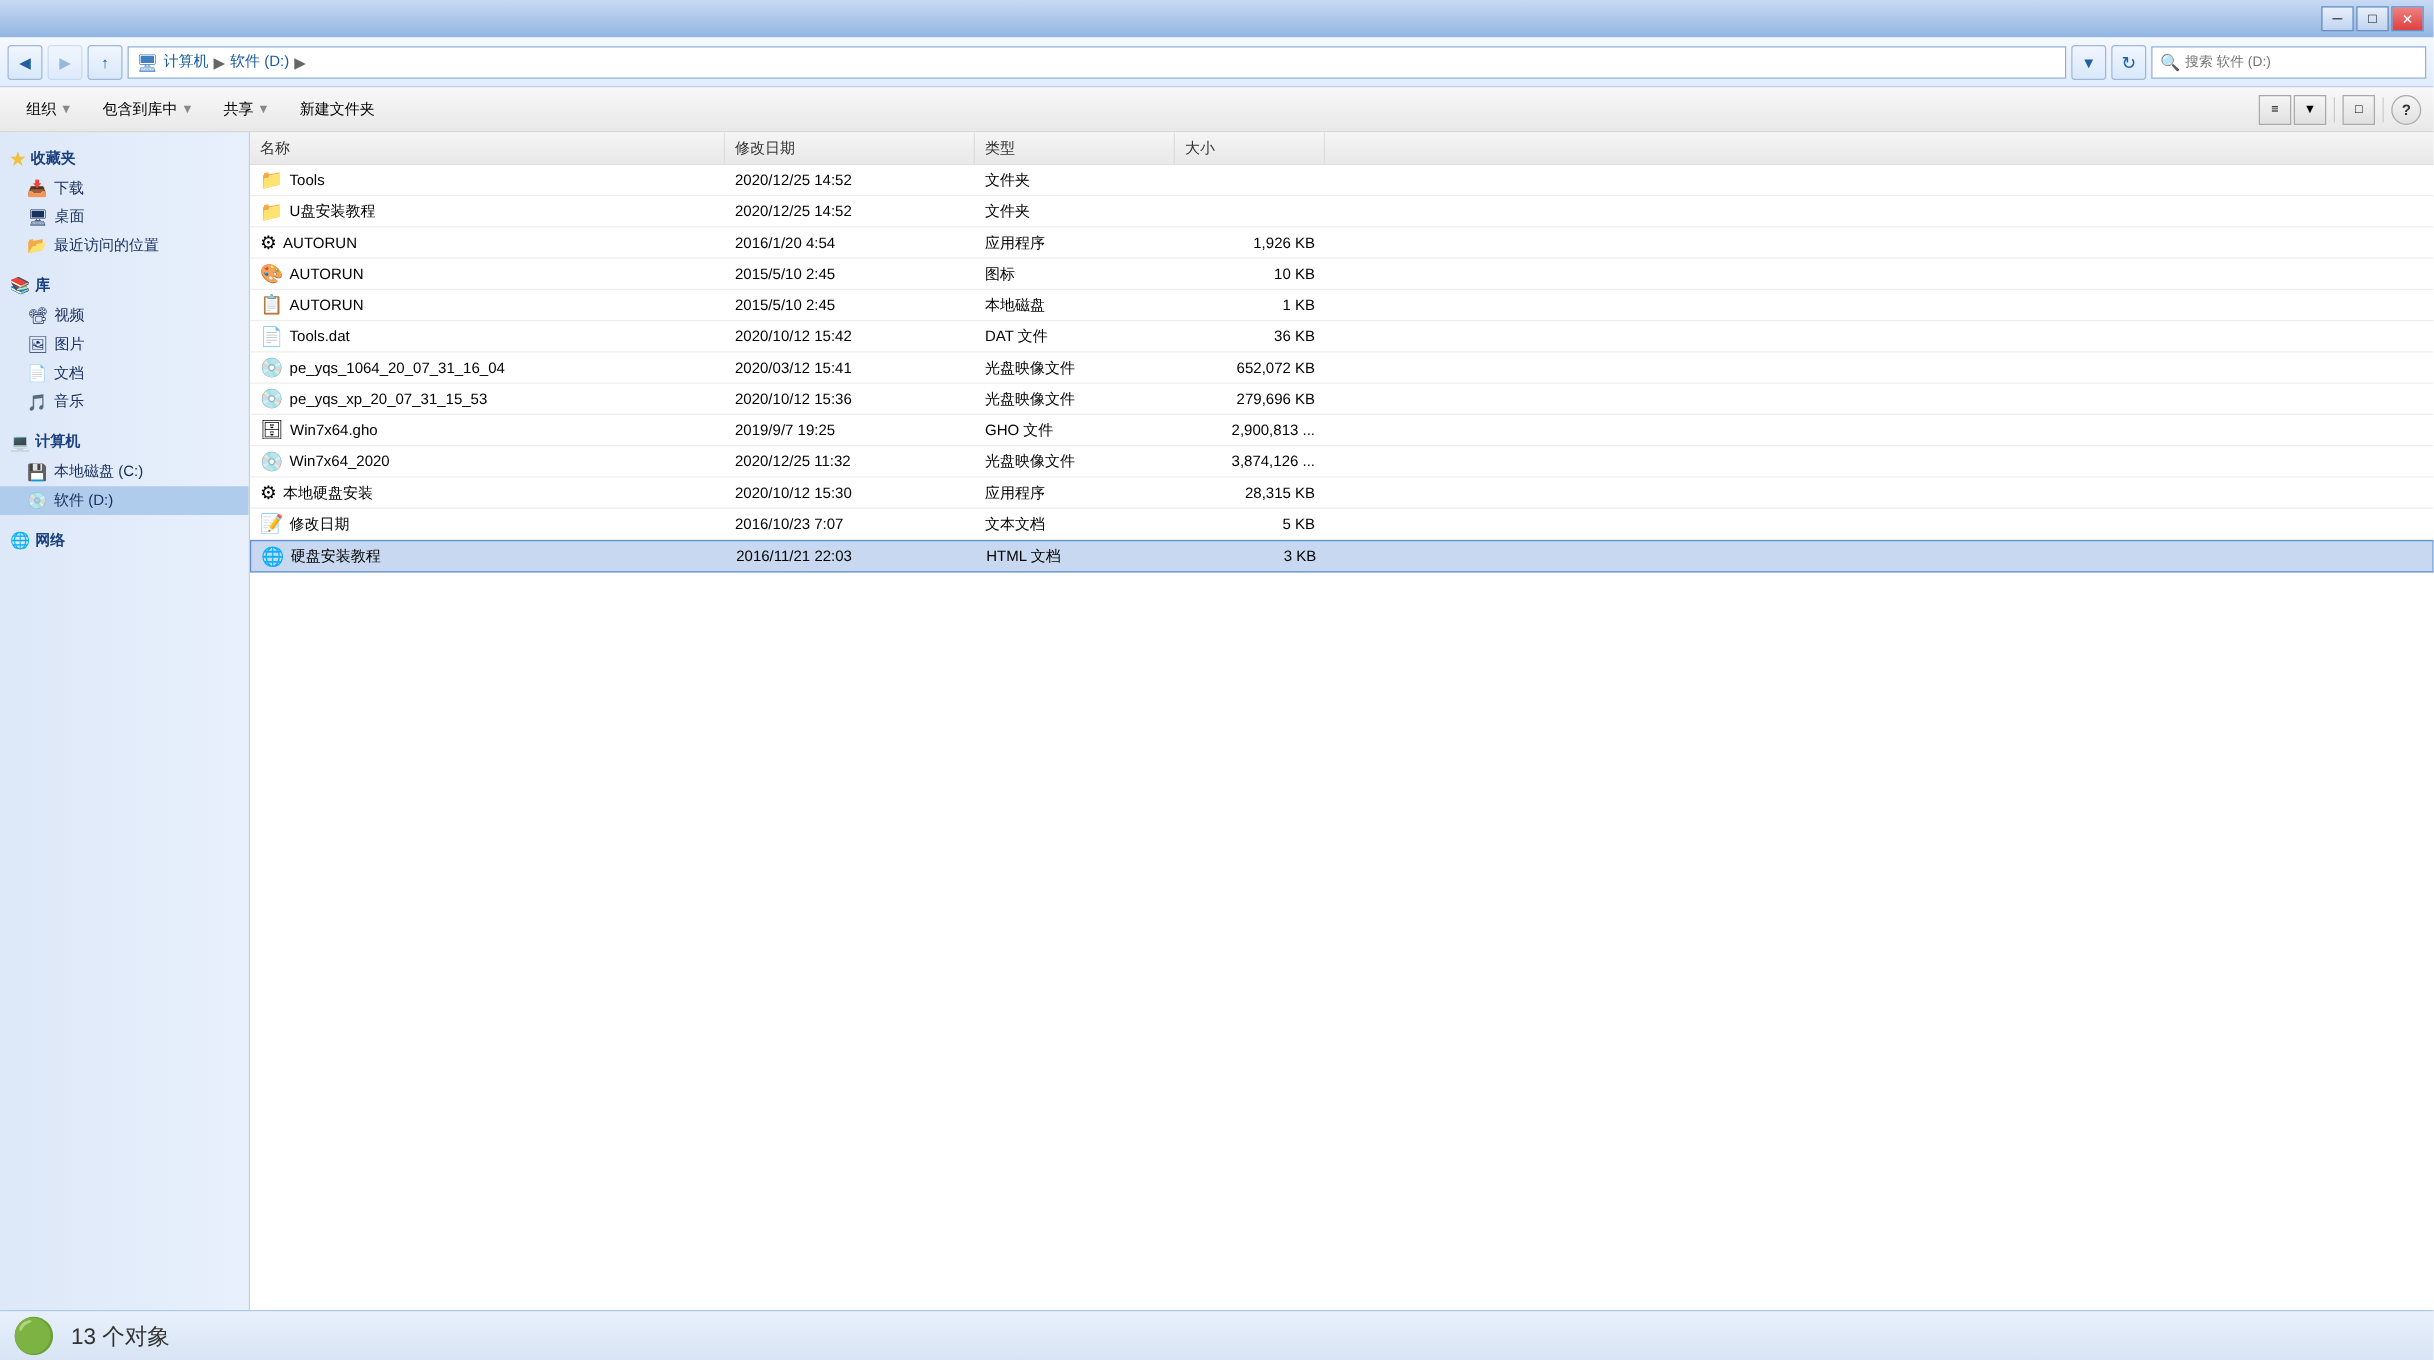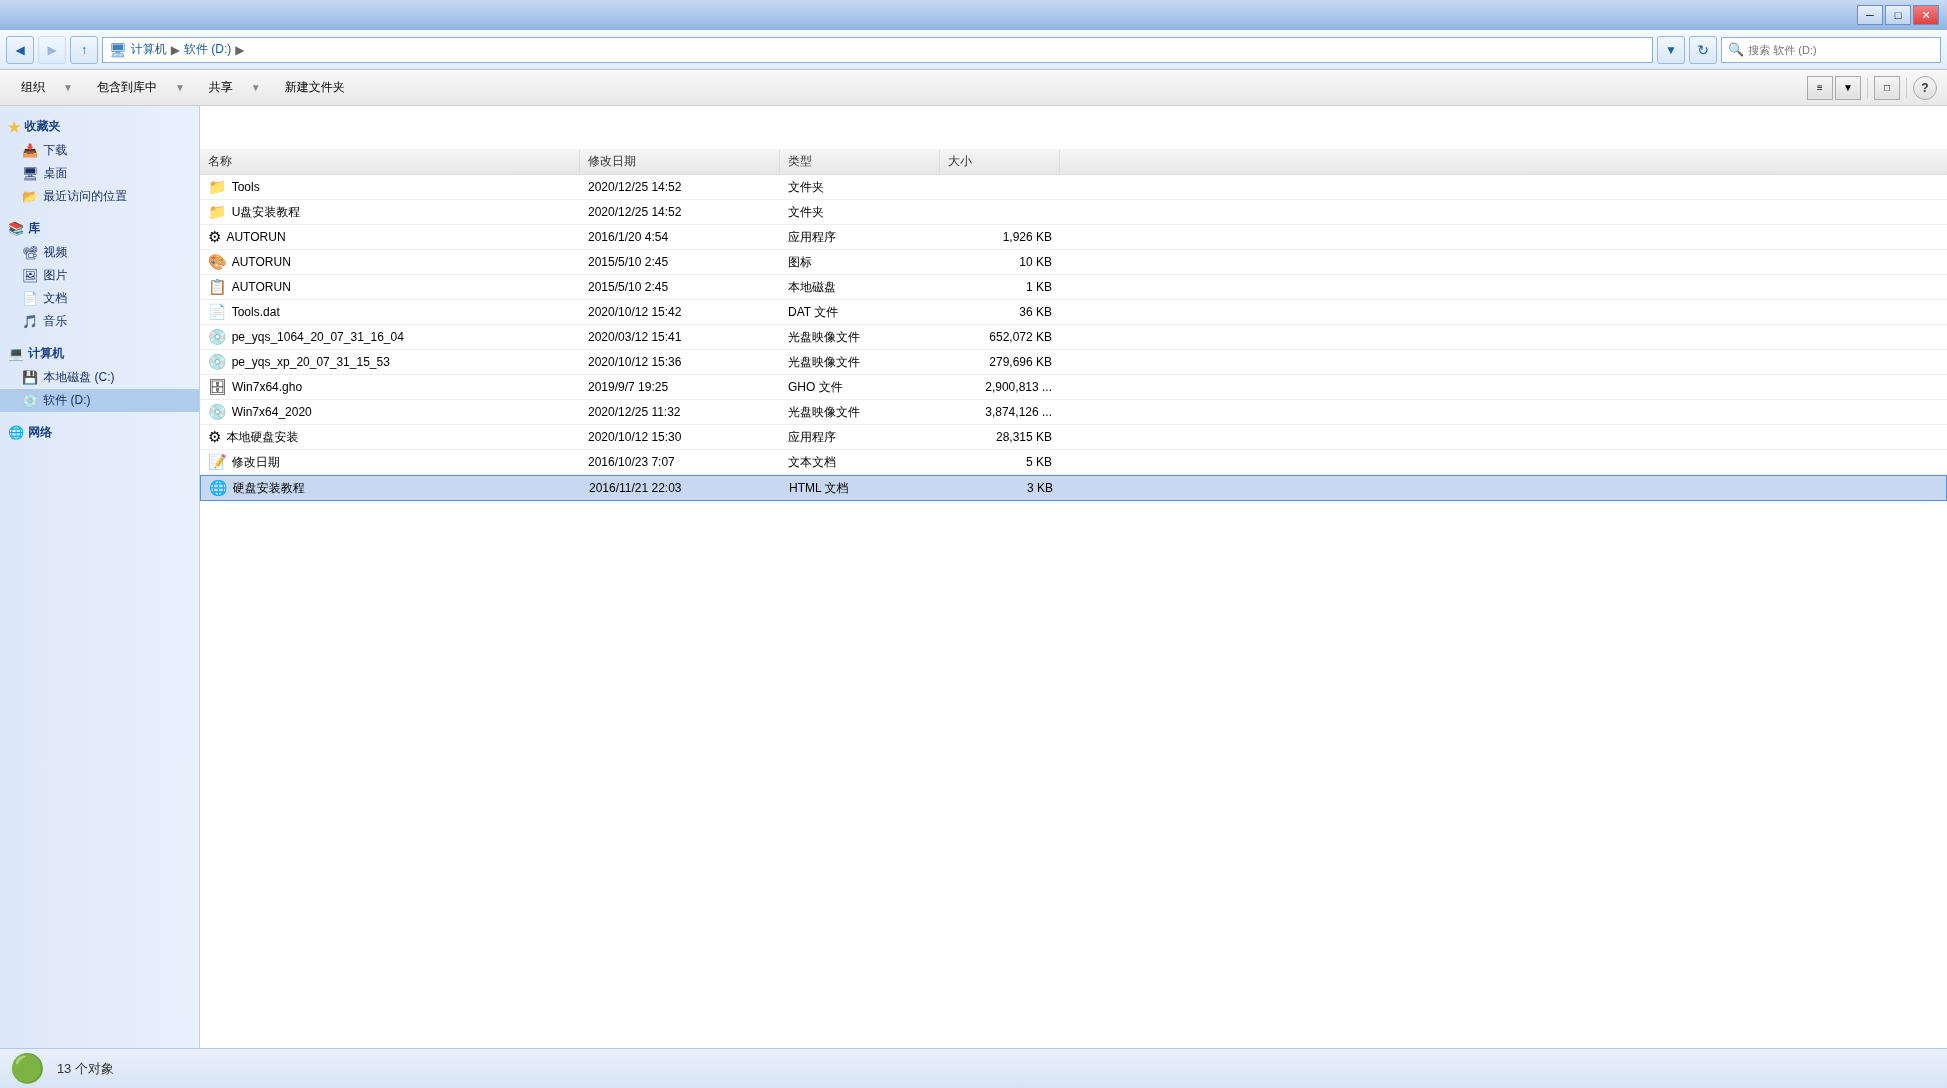--- a/index.html
+++ b/index.html
@@ -122,21 +122,21 @@
     .toolbar-btn {
       height: 28px;
       padding: 0 10px;
       border: 1px solid transparent;
       background: transparent;
       cursor: pointer;
       font-size: 12px;
       font-family: inherit;
       display: flex;
       align-items: center;
-      gap: 18px;
+      gap: 3px;
       border-radius: 2px;
     }
     .view-btns {
       margin-left: auto;
       display: flex;
       align-items: center;
       gap: 2px;
     }
     .view-btn {
       width: 26px;
@@ -201,21 +201,20 @@
       font-size: 12px;
       color: #1a3060;
     }
     .sidebar-item.active { background: #b0ccec; }
 
     
     .file-area {
       flex: 1;
       background: #fff;
       overflow: auto;
-      margin-top: 43px;
     }
 
     
     .col-headers {
       display: grid;
       grid-template-columns: 380px 200px 160px 120px;
       border-bottom: 1px solid #ddd;
       background: linear-gradient(to bottom, #f5f5f5, #e8e8e8);
       position: sticky;
       top: 0;
@@ -255,21 +254,21 @@
     .status-bar {
       height: 40px;
       background: linear-gradient(to bottom, #e8f0fc, #d8e4f4);
       border-top: 1px solid #b0c8e8;
       display: flex;
       align-items: center;
       padding: 0 10px;
       gap: 12px;
     }
     .status-text {
-      font-size: 13px;
+      font-size: 18px;
       color: #333;
     }
 
     .chevron { font-size: 10px; color: #888; }
 
     
     ::-webkit-scrollbar { width: 16px; height: 16px; }
     ::-webkit-scrollbar-track { background: #f0f0f0; }
     ::-webkit-scrollbar-thumb { background: #b0b8c8; border: 2px solid #f0f0f0; }
     ::-webkit-scrollbar-button { background: #d8dce8; height: 16px; }

